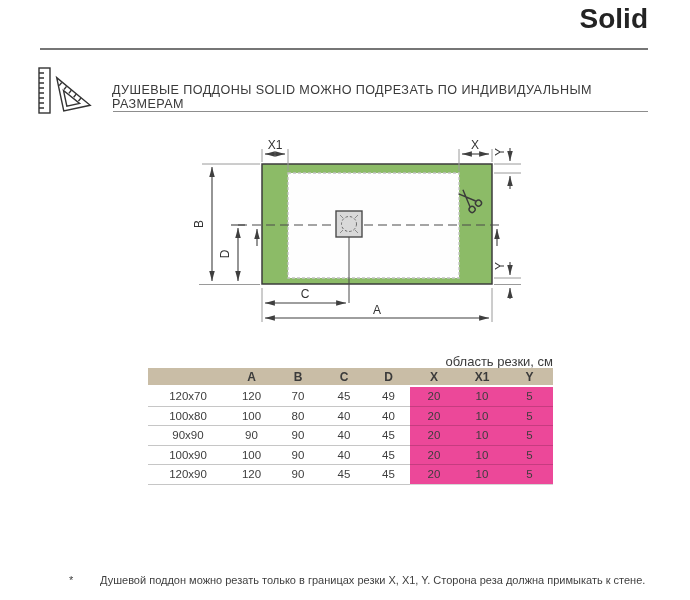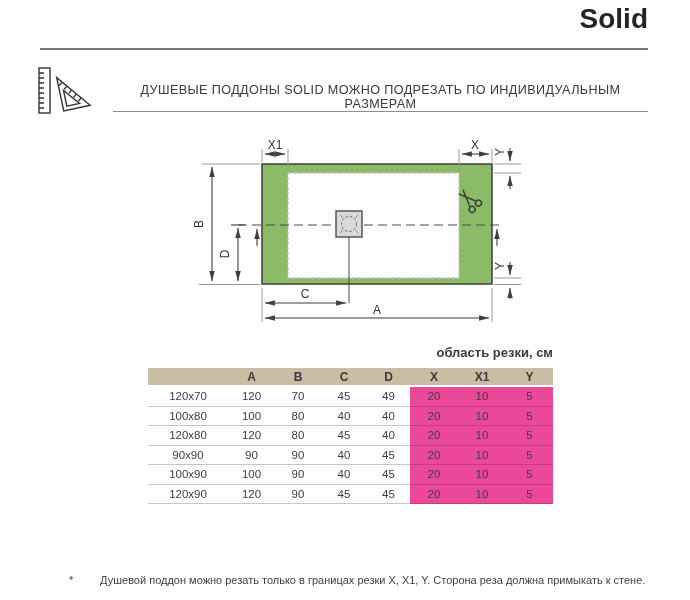--- a/index.html
+++ b/index.html
@@ -8,31 +8,31 @@
 
   
   .logo{position:absolute;left:40px;top:8px;}
   .logo-staro{font-size:27px;font-weight:500;letter-spacing:2px;color:#2d2d2d;line-height:1;}
   .logo-home{font-size:15px;font-style:italic;color:#2d2d2d;letter-spacing:1px;margin-top:-4px;padding-left:50px;line-height:1;}
   .product-title{position:absolute;right:42px;top:4px;font-size:28px;font-weight:600;color:#232323;line-height:1.05;}
   .header-rule{position:absolute;left:40px;right:42px;top:48px;border-top:2px solid #767676;}
 
   
   .subtitle-icon{position:absolute;left:37px;top:64px;}
-  .subtitle-text{position:absolute;left:112px;top:83px;width:537px;text-align:center;
+  .subtitle-text{position:absolute;left:112px;top:83px;width:537px;
                  font-size:12.6px;font-weight:500;letter-spacing:.4px;color:#3a3a3a;}
   .subtitle-rule{position:absolute;left:113px;right:42px;top:111px;border-top:1.5px solid #8d8d8d;}
 
   
   .diagram-svg{position:absolute;left:0;top:130px;pointer-events:none;}
   .dim-label{font-size:12px;fill:#333;font-weight:500;}
 
   
-  .cut-area-label{position:absolute;left:350px;width:203px;top:345px;text-align:right;
-                  font-size:13px;font-weight:bold;color:#3b3b3b;}
+  .cut-area-label{position:absolute;left:350px;width:203px;top:354px;text-align:right;
+                  font-size:13px;font-weight:normal;color:#3b3b3b;}
   .spec-table{position:absolute;left:148px;top:368px;border-collapse:collapse;table-layout:fixed;width:405px;
               font-size:11.5px;color:#3d3d3d;}
   .spec-table th{background:#C9BDA6;font-weight:bold;font-size:12px;color:#3b3b3b;height:17px;
                  border-bottom:2px solid #ffffff;padding:0;text-align:center;}
   .spec-table td{height:18.5px;padding:0;text-align:center;border-bottom:1px solid #c6c6c6;background:#fff;}
   .spec-table td.cut{background:#ec4899;border-bottom:1px solid rgba(0,0,0,0.16);}
 
   
   .footnote{position:absolute;left:0;top:574px;width:690px;font-size:11px;color:#3f3f3f;}
   .footnote-marker{position:absolute;left:69px;top:0;}
@@ -166,30 +166,20 @@
         <td>100х80</td>
         <td>100</td>
         <td>80</td>
         <td>40</td>
         <td>40</td>
         <td class="cut">20</td>
         <td class="cut">10</td>
         <td class="cut">5</td>
       </tr>
       <tr>
-        <td>120х80</td>
-        <td>120</td>
-        <td>80</td>
-        <td>45</td>
-        <td>40</td>
-        <td class="cut">20</td>
-        <td class="cut">10</td>
-        <td class="cut">5</td>
-      </tr>
-      <tr>
         <td>90х90</td>
         <td>90</td>
         <td>90</td>
         <td>40</td>
         <td>45</td>
         <td class="cut">20</td>
         <td class="cut">10</td>
         <td class="cut">5</td>
       </tr>
       <tr>

